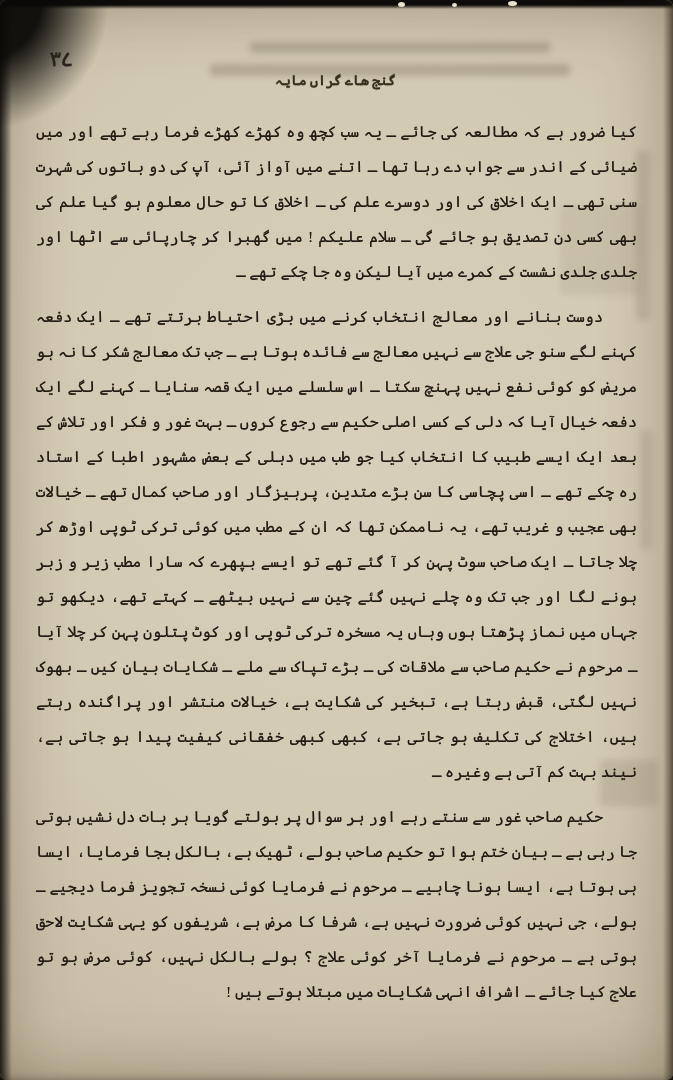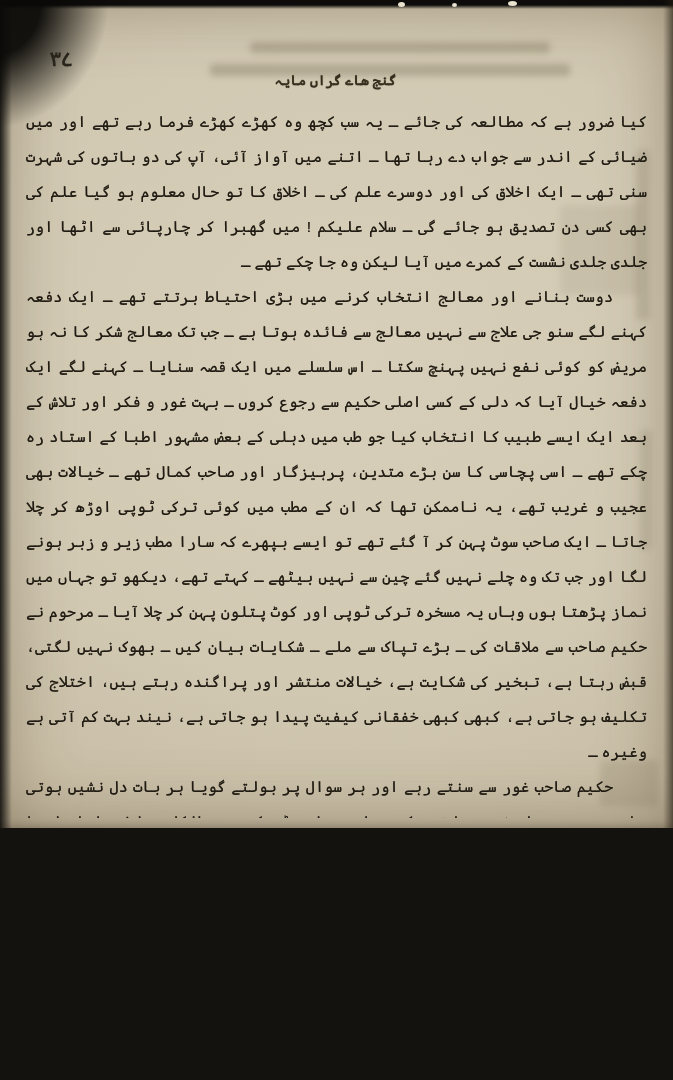--- a/index.html
+++ b/index.html
@@ -3,34 +3,35 @@
 <meta charset="utf-8">
 <style>
   html, body {
     margin: 0;
     padding: 0;
     background: #14120f;
   }
   .scan {
     position: relative;
     width: 673px;
-    height: 828px;
+    height: 1080px;
     margin: 0 auto;
     overflow: hidden;
-    font-family: Liberation Sans, sans-serif;
+    font-family: Liberation Serif, serif;
     background:
       radial-gradient(ellipse 130% 90% at 52% 42%,
         #d8cfba 0%, #d2c9b3 40%, #c6bba3 68%, #af a 0%),
       #cdc3ae;
     background:
       radial-gradient(ellipse 135% 95% at 52% 42%,
         #d8cfba 0%, #d2c9b3 42%, #c7bca4 68%, #ab9f85 90%, #8f8267 100%);
     box-shadow:
       inset 0 0 70px rgba(70, 52, 28, 0.40),
       inset 0 0 10px rgba(0, 0, 0, 0.35);
+    border-radius: 7px;
   }
 
   
   .edge-top {
     position: absolute; top: 0; left: 0; right: 0; height: 9px;
     background: linear-gradient(#0d0c0a 55%, rgba(13,12,10,0));
   }
   .edge-left {
     position: absolute; top: 0; left: 0; bottom: 0; width: 12px;
     background: linear-gradient(90deg, rgba(13,12,10,.85), rgba(13,12,10,0));
@@ -93,21 +94,21 @@
     right: 26px;
     bottom: 10px;
     direction: rtl;
     text-align: justify;
     font-size: 15.5px;
     line-height: 35px;
     color: #211c13;
     text-shadow: 0 0 0.6px rgba(33,28,19,.55);
     overflow: hidden;
   }
-  .para { margin: 0; padding: 0; }
+  .para { margin: 10px; padding: 0; }
   .para.indent { text-indent: 34px; }
 </style>
 </head>
 <body>
 
 <div class="scan">
 
   <div class="edge-top"></div>
   <div class="edge-left"></div>
   <div class="edge-right"></div>

